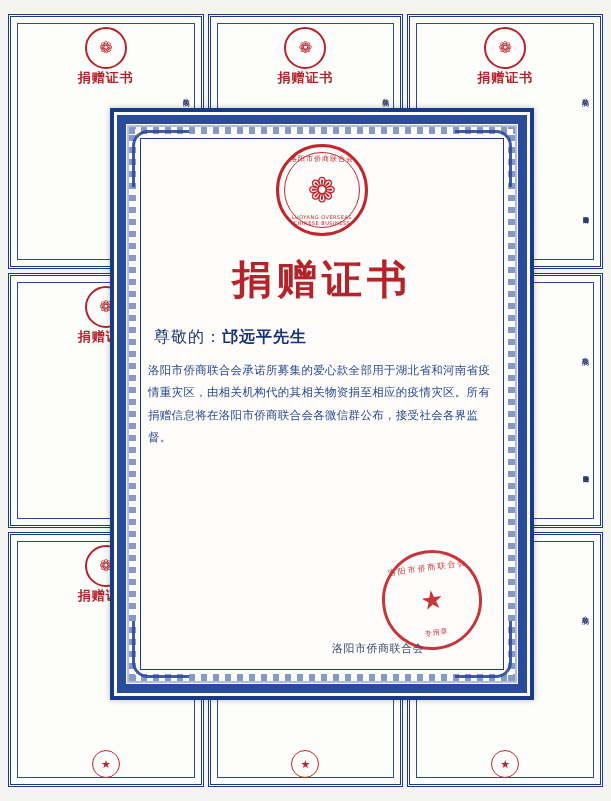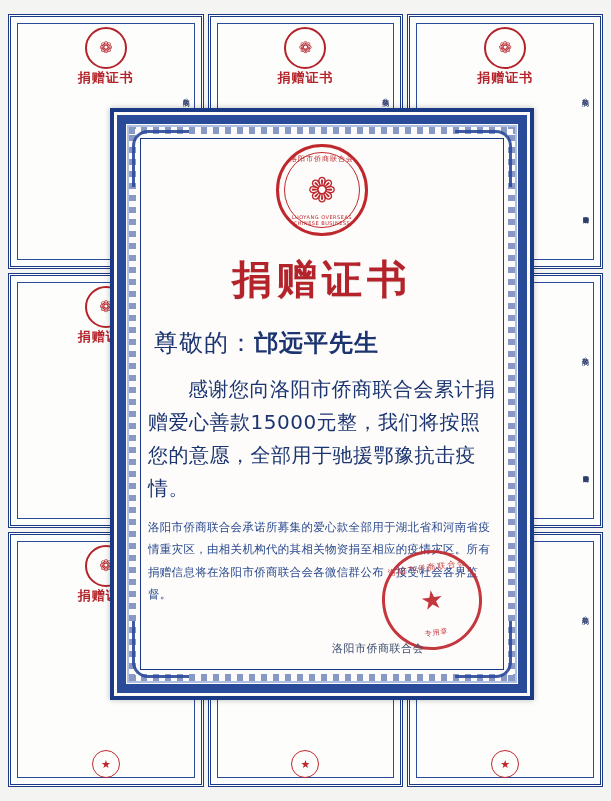--- a/index.html
+++ b/index.html
@@ -229,21 +229,21 @@
     font-size: 40px;
     font-weight: bold;
     color: #b4232a;
     letter-spacing: 5px;
     font-family: "DejaVu Sans", sans-serif;
     text-shadow: 0 1px 0 rgba(0,0,0,0.08);
   }
 
   .salutation {
     margin-top: 20px;
-    font-size: 24px;
+    font-size: 16px;
     color: #1c3570;
     font-family: "DejaVu Sans", sans-serif;
     letter-spacing: 1px;
     padding-left: 6px;
   }
   .salutation .name {
     color: #1c3570;
     font-weight: bold;
   }
 
@@ -421,21 +421,20 @@
         <span class="logo-flower">❁</span>
         <span class="logo-bottom-text">LUOYANG OVERSEAS CHINESE BUSINESS</span>
       </div>
 
       <div class="cert-title">捐赠证书</div>
 
       <div class="salutation">
         <span>尊敬的：</span><span class="name">邙远平先生</span>
       </div>
 
-      <div class="body-text">感谢您向洛阳市侨商联合会累计捐赠爱心善款15000元整，我们将按照您的意愿，全部用于驰援鄂豫抗击疫情。</div>
 
       <div class="note-text">洛阳市侨商联合会承诺所募集的爱心款全部用于湖北省和河南省疫情重灾区，由相关机构代的其相关物资捐至相应的疫情灾区。所有捐赠信息将在洛阳市侨商联合会各微信群公布，接受社会各界监督。</div>
 
       <div class="sign-area">
         <div class="org-seal">
           <span class="arc-top">洛阳市侨商联合会</span>
           <span class="star">★</span>
           <span class="arc-bottom">专用章</span>
         </div>
         <div class="signer">洛阳市侨商联合会</div>

